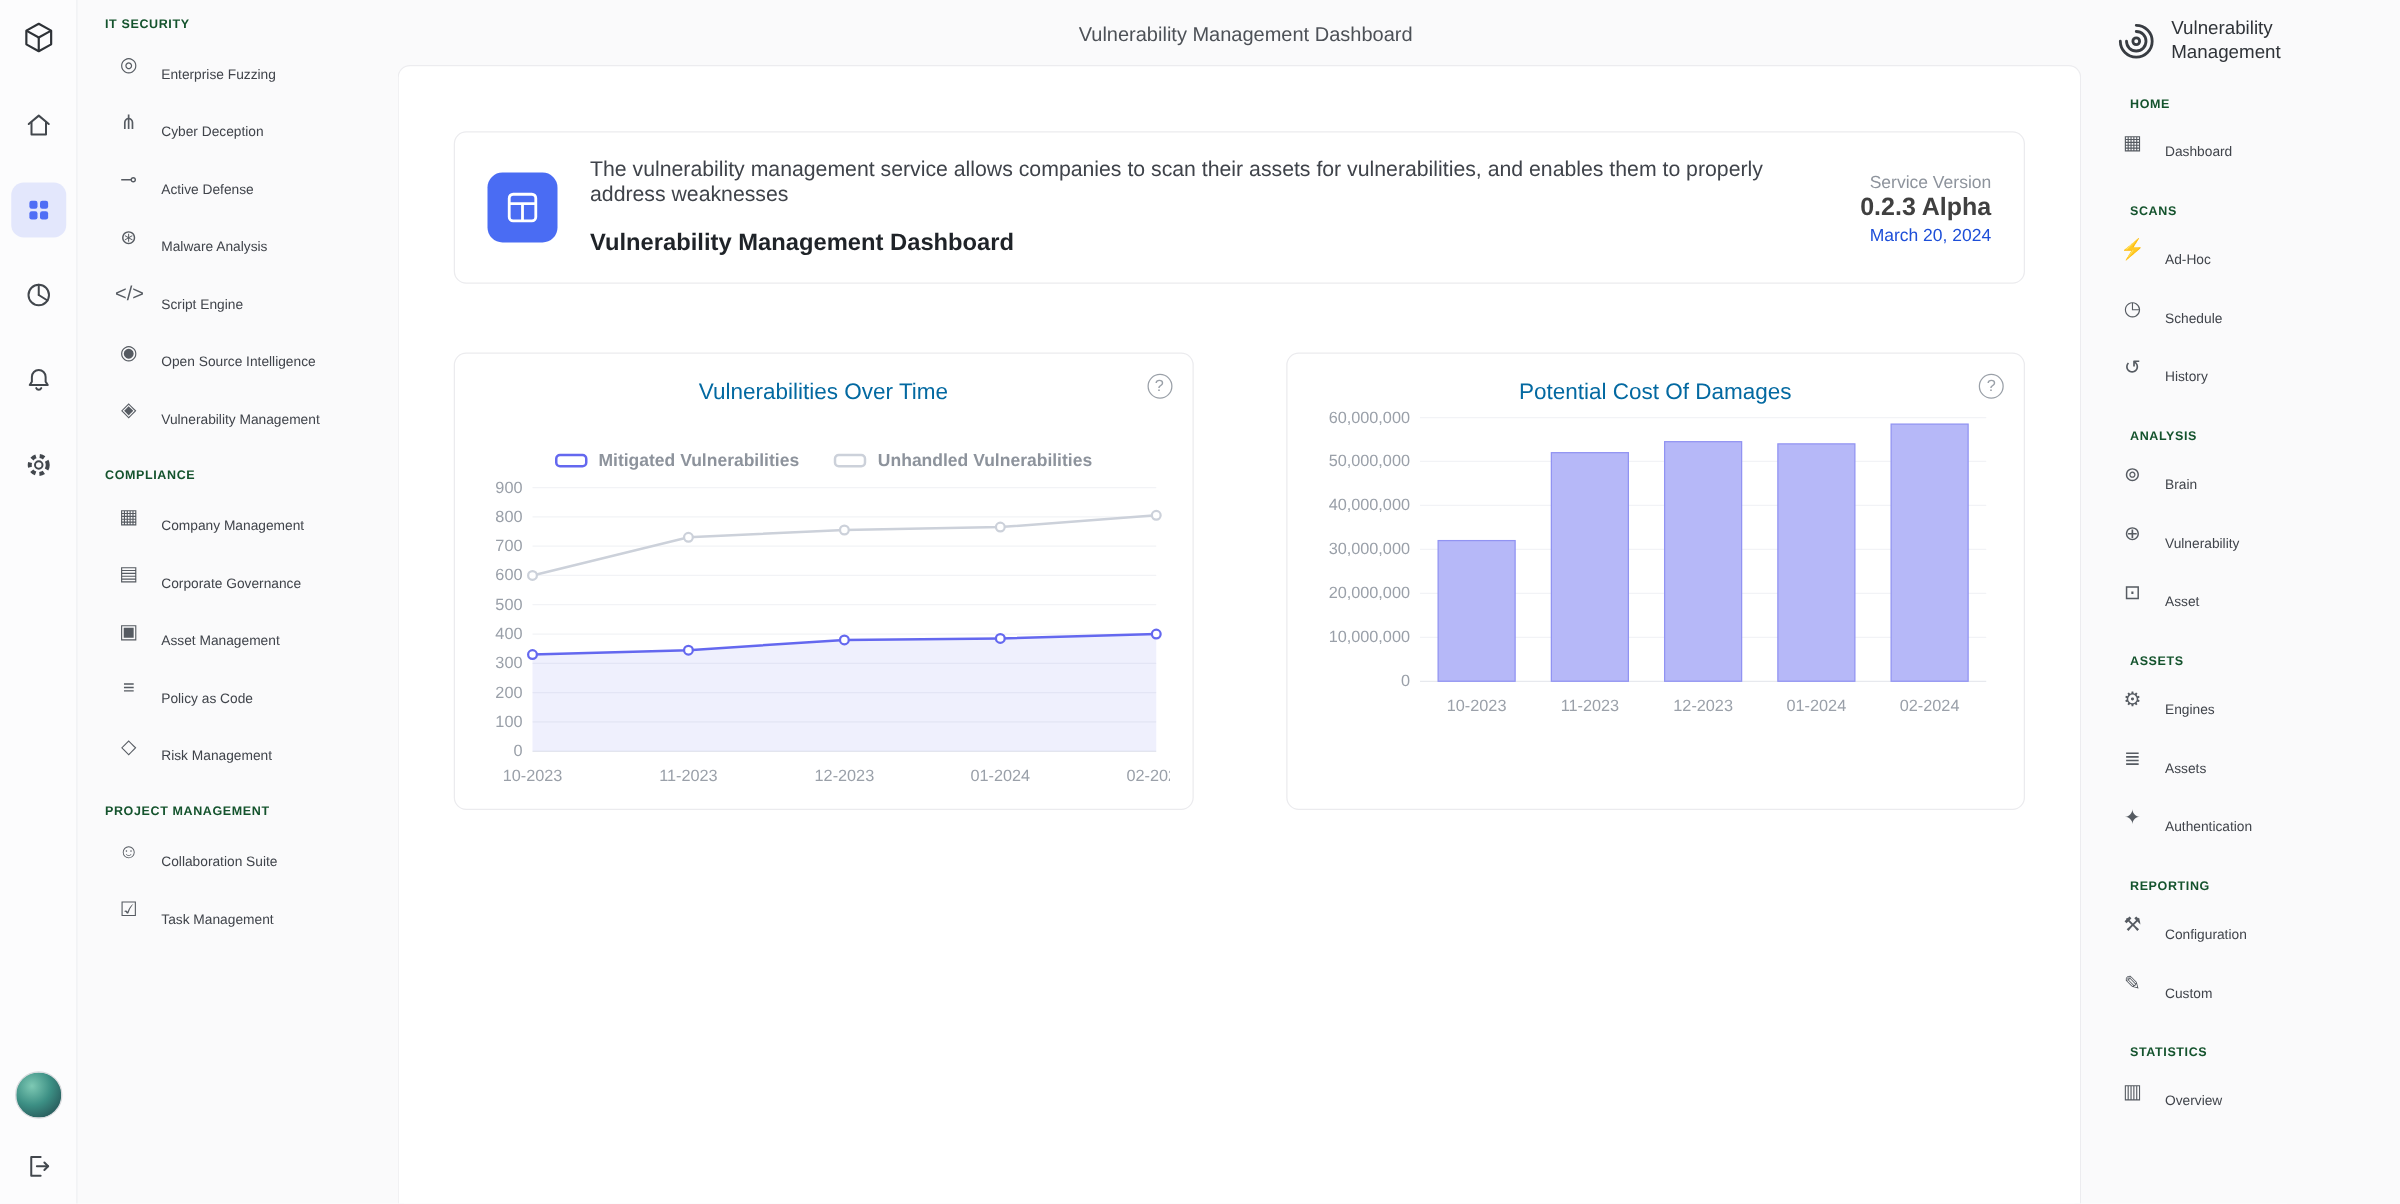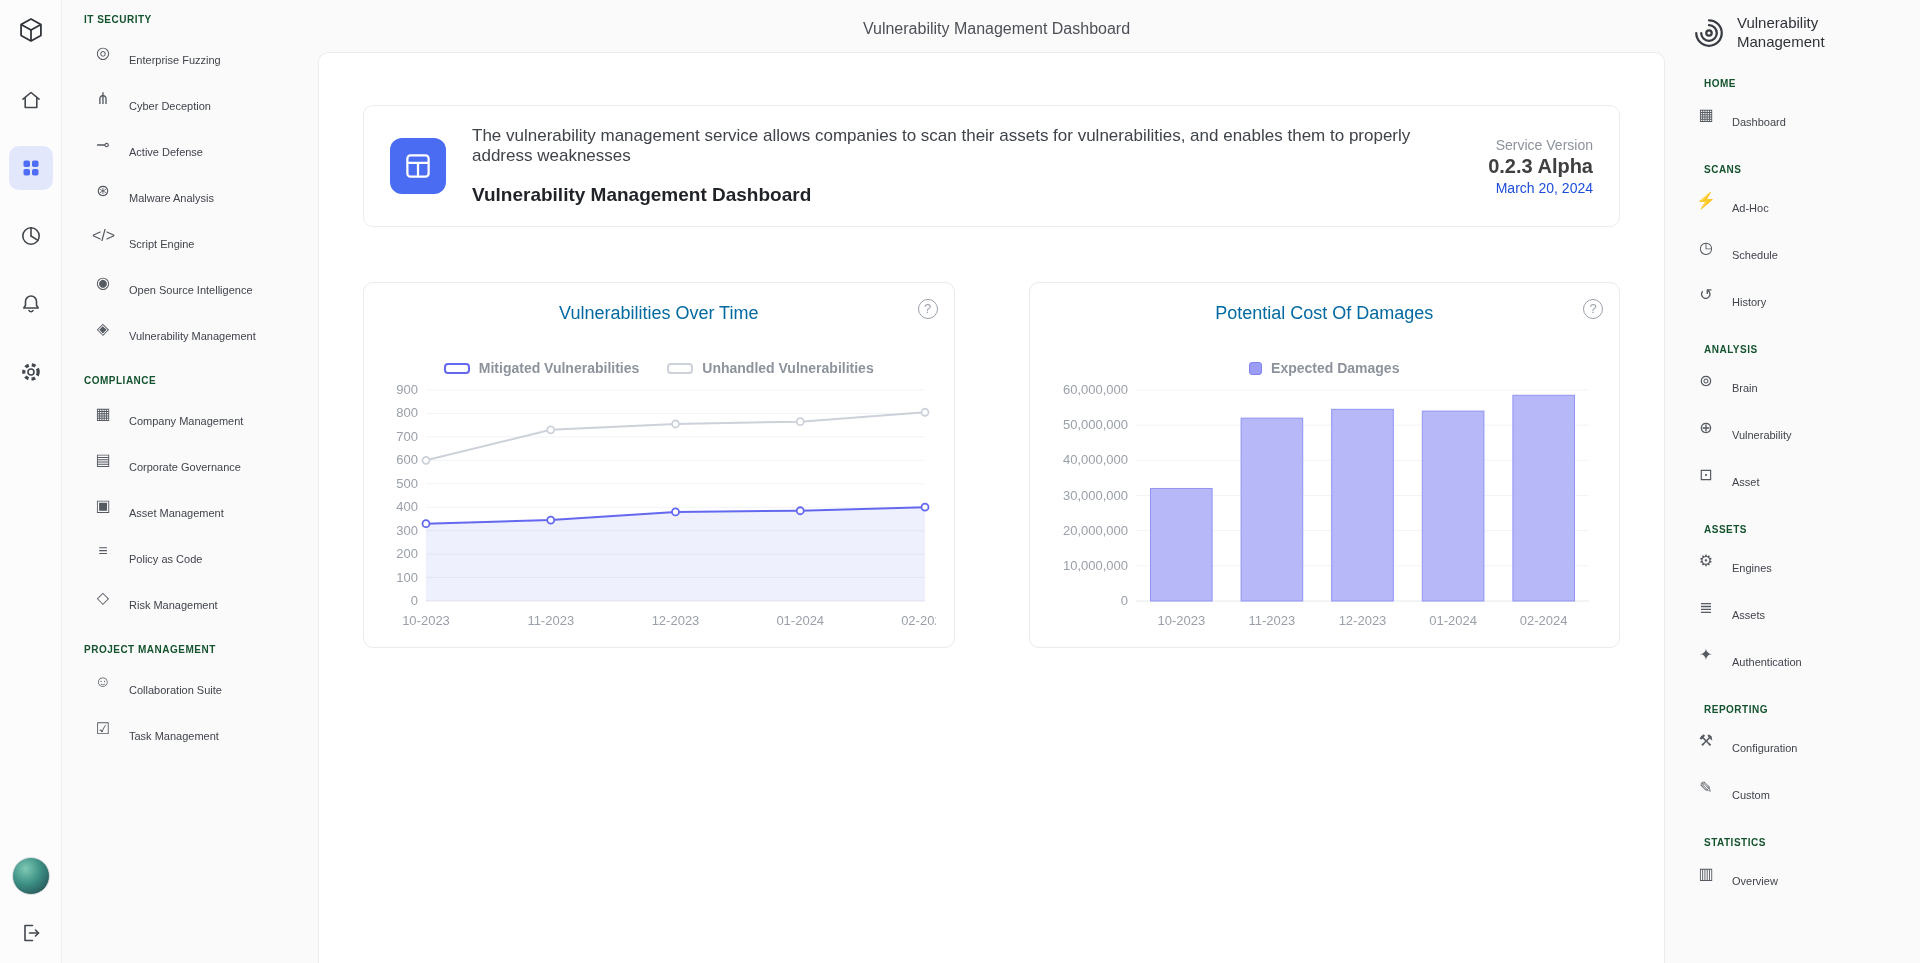--- a/index.html
+++ b/index.html
@@ -312,26 +312,20 @@
               <circle cx="168.75" cy="140.11666666666667" r="3.5" fill="#ffffff" stroke="#6468ef" stroke-width="1.8"></circle>
               <circle cx="293.5" cy="131.9111111111111" r="3.5" fill="#ffffff" stroke="#6468ef" stroke-width="1.8"></circle>
               <circle cx="418.25" cy="130.73888888888888" r="3.5" fill="#ffffff" stroke="#6468ef" stroke-width="1.8"></circle>
               <circle cx="543" cy="127.22222222222223" r="3.5" fill="#ffffff" stroke="#6468ef" stroke-width="1.8"></circle>
             </svg>
           </div>
         </div>
         <div class="chart-card">
           <div class="chart-title">Potential Cost Of Damages</div>
           <div class="help-icon">?</div>
-          <div class="legend">
-            <span class="legend-item">
-              <span class="legend-swatch solid" style="border-color: rgb(128, 130, 240); background: rgb(155, 157, 246);"></span>
-              <span class="legend-text">Expected Damages</span>
-            </span>
-          </div>
           <div class="chart-svg-wrap">
             <svg width="557" height="255">
               <line x1="88" y1="221" x2="541" y2="221" stroke="#e7e9ee" stroke-width="1"></line>
               <text x="80" y="225" text-anchor="end" font-size="13" fill="#9aa0a9">0</text>
               <line x1="88" y1="185.83333333333334" x2="541" y2="185.83333333333334" stroke="#f2f3f6" stroke-width="1"></line>
               <text x="80" y="189.83333333333334" text-anchor="end" font-size="13" fill="#9aa0a9">10,000,000</text>
               <line x1="88" y1="150.66666666666669" x2="541" y2="150.66666666666669" stroke="#f2f3f6" stroke-width="1"></line>
               <text x="80" y="154.66666666666669" text-anchor="end" font-size="13" fill="#9aa0a9">20,000,000</text>
               <line x1="88" y1="115.5" x2="541" y2="115.5" stroke="#f2f3f6" stroke-width="1"></line>
               <text x="80" y="119.5" text-anchor="end" font-size="13" fill="#9aa0a9">30,000,000</text>

